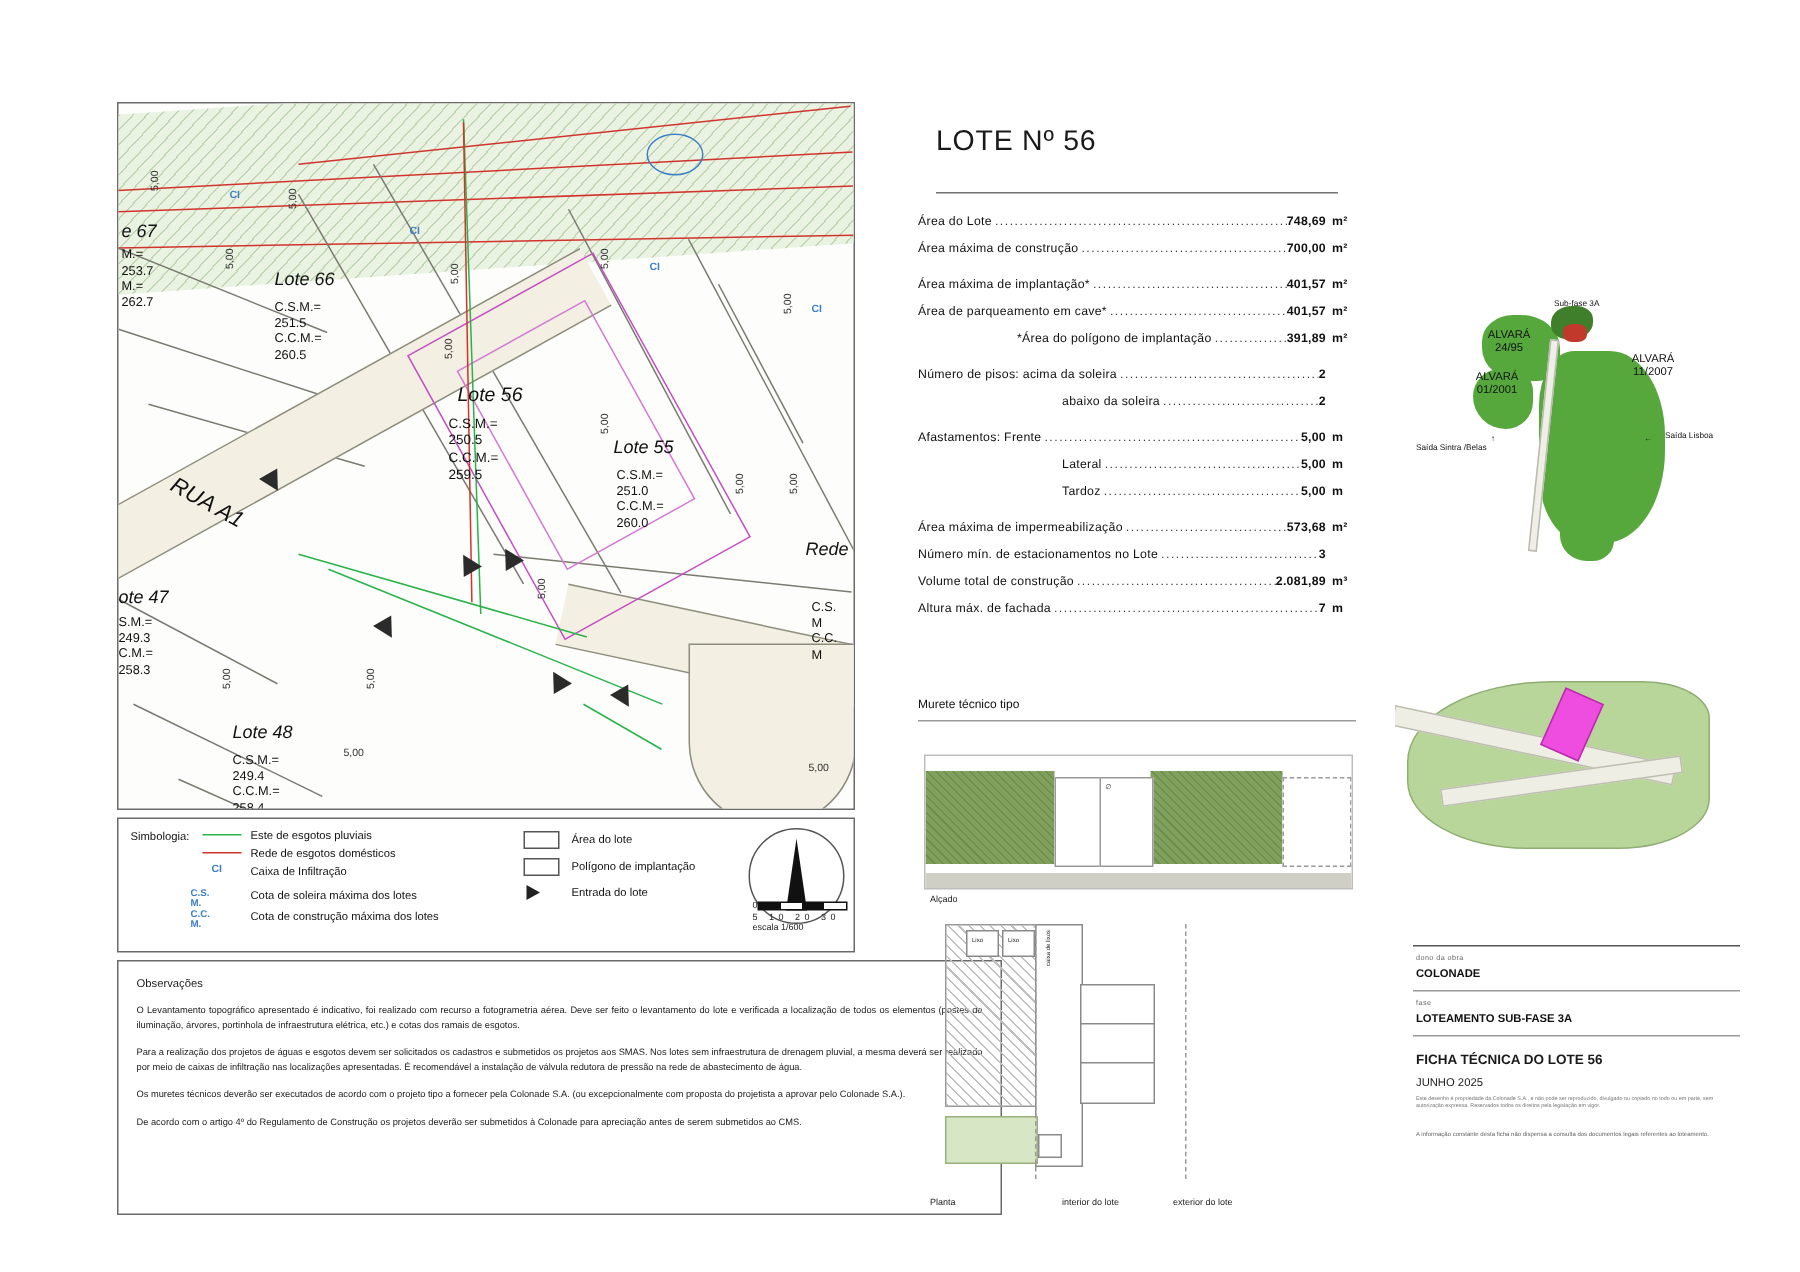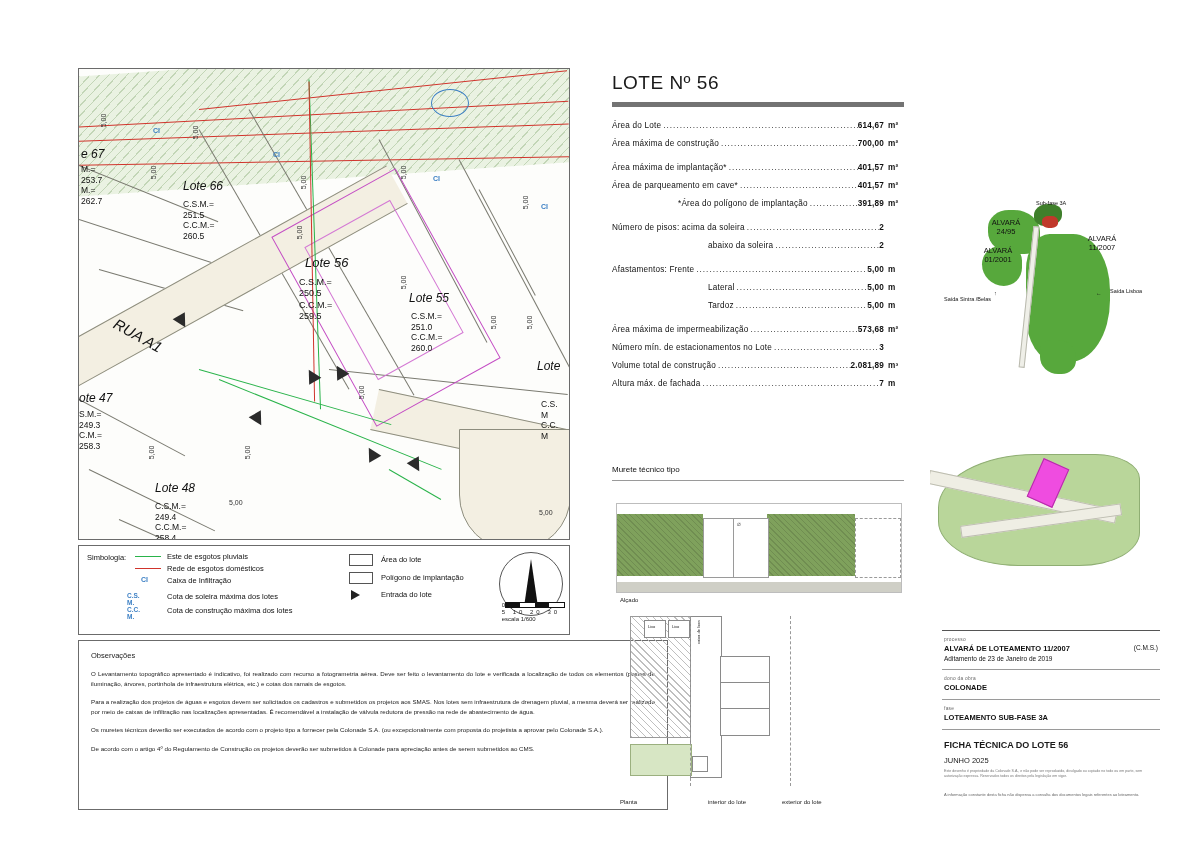--- a/index.html
+++ b/index.html
@@ -81,22 +81,22 @@
   .obs{
     position:absolute;left:78px;top:640px;width:590px;height:170px;border:1px solid #6b6b6b;
     padding:10px 12px;box-sizing:border-box;
   }
   .obs h4{margin:0 0 9px 0;font-size:7.5px;font-weight:normal;}
   .obs p{margin:0 0 9px 0;font-size:6.2px;line-height:1.55;text-align:justify;color:#222;}
 
   
   .spec{position:absolute;left:612px;top:72px;width:292px;}
   .spec h1{
-    margin:0;font-size:19px;font-weight:normal;letter-spacing:.5px;
-    padding-bottom:8px;border-bottom:5px solid #737373;
+    margin:12px;font-size:19px;font-weight:normal;letter-spacing:.5px;
+    padding-bottom:22px;border-bottom:1px solid #737373;
   }
   .spec .rows{margin-top:14px;}
   .srow{
     display:flex;align-items:baseline;font-size:8.2px;color:#111;margin-bottom:9px;letter-spacing:.2px;
   }
   .srow .lbl{white-space:nowrap;}
   .srow .dots{flex:1;overflow:hidden;white-space:nowrap;letter-spacing:1px;color:#333;padding:0 2px;}
   .srow .val{white-space:nowrap;font-weight:bold;font-size:8.2px;}
   .srow .unit{font-weight:bold;font-size:8.2px;padding-left:4px;min-width:16px;text-align:left;}
   .srow.sub .lbl{padding-left:96px;}
@@ -219,21 +219,21 @@
 250.5
 C.C.M.=
 259.5</div>
 
     <div class="plan-label" style="left:330px;top:222px;">Lote 55</div>
     <div class="plan-small" style="left:332px;top:242px;white-space:pre;">C.S.M.=
 251.0
 C.C.M.=
 260.0</div>
 
-    <div class="plan-label" style="left:458px;top:290px;">Lote</div>
+    <div class="plan-label" style="left:458px;top:290px;">Rede</div>
     <div class="plan-small" style="left:462px;top:330px;white-space:pre;">C.S.
 M
 C.C.
 M</div>
 
     <div class="plan-label" style="left:0px;top:322px;">ote 47</div>
     <div class="plan-small" style="left:0px;top:340px;white-space:pre;">S.M.=
 249.3
 C.M.=
 258.3</div>
@@ -320,21 +320,21 @@
     <p>De acordo com o artigo 4º do Regulamento de Construção os projetos deverão ser submetidos à Colonade para apreciação antes de serem submetidos ao CMS.</p>
   </div>
 
   <div class="spec">
     <h1>LOTE Nº 56</h1>
     <div class="rows">
 
       <div class="srow">
         <span class="lbl">Área do Lote</span>
         <span class="dots">..........................................................................</span>
-        <span class="val">614,67</span>
+        <span class="val">748,69</span>
         <span class="unit">m²</span>
       </div>
 
       <div class="srow">
         <span class="lbl">Área máxima de construção</span>
         <span class="dots">..........................................................................</span>
         <span class="val">700,00</span>
         <span class="unit">m²</span>
       </div>
 
@@ -501,28 +501,20 @@
 
   <div class="locmap">
     <div class="lm-green" style="left:8px;top:24px;width:200px;height:110px;border-radius:48% 22% 30% 40%;"></div>
     <div class="lm-road" style="left:0px;top:40px;width:190px;height:12px;transform:rotate(12deg);transform-origin:left top;"></div>
     <div class="lm-road" style="left:30px;top:96px;width:160px;height:10px;transform:rotate(-8deg);transform-origin:left top;"></div>
     <div class="lm-plot" style="left:104px;top:32px;width:26px;height:40px;transform:rotate(24deg);"></div>
   </div>
 
   <div class="titleblock">
     <div class="tb-sec">
-      <div class="tb-lbl">processo</div>
-      <div class="tb-val">
-        <span class="tb-right">(C.M.S.)</span>
-        <span>ALVARÁ DE LOTEAMENTO 11/2007</span>
-      </div>
-      <div class="tb-val small">Aditamento de 23 de Janeiro de 2019</div>
-    </div>
-    <div class="tb-sec">
       <div class="tb-lbl">dono da obra</div>
       <div class="tb-val">COLONADE</div>
     </div>
     <div class="tb-sec">
       <div class="tb-lbl">fase</div>
       <div class="tb-val">LOTEAMENTO SUB-FASE 3A</div>
     </div>
     <div style="padding:2px;">
       <div class="tb-big">FICHA TÉCNICA DO LOTE 56</div>
       <div class="tb-date">JUNHO 2025</div>

